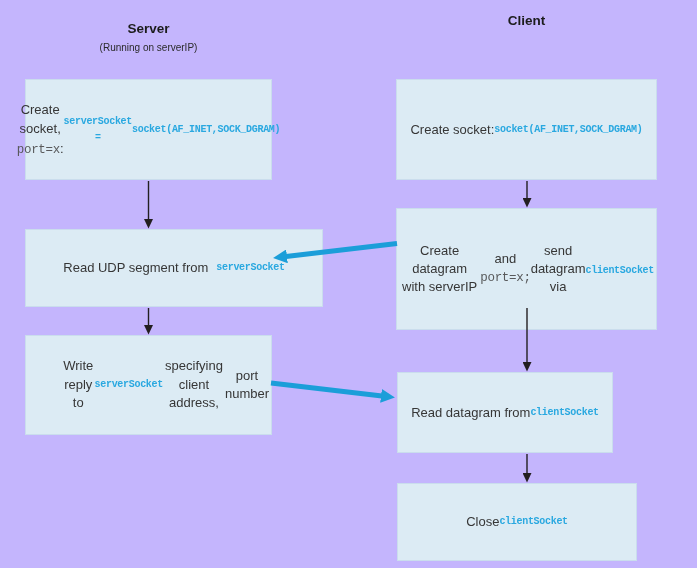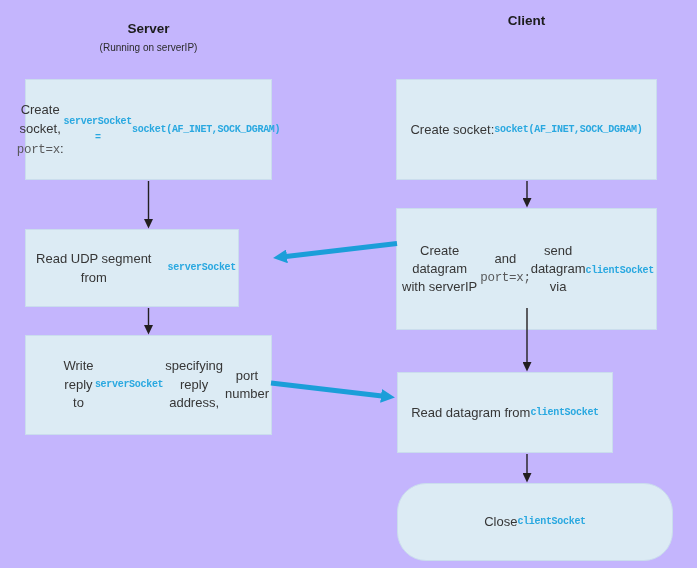--- a/index.html
+++ b/index.html
@@ -29,26 +29,26 @@
     flex-direction: row;
     align-items: center;
     justify-content: center;
     text-align: center;
     font-size: 13px;
     color: var(--text-dark, #363636);
     line-height: 1.5;
     padding: 4px 2px;
   }
   #box-server-create   { left: 25px;  top: 79px;  width: 247px; height: 101px; }
-  #box-server-read     { left: 25px;  top: 229px; width: 214px; height: 78px; gap: 8px;  }
+  #box-server-read     { left: 25px;  top: 229px; width: 298px; height: 78px; gap: 8px;  }
   #box-server-write    { left: 25px;  top: 335px; width: 247px; height: 100px; line-height: 1.42; padding-left: 36px; }
   #box-client-create   { left: 396px; top: 79px;  width: 261px; height: 101px; }
   #box-client-datagram { left: 396px; top: 208px; width: 261px; height: 122px;  line-height: 1.4; }
   #box-client-read     { left: 397px; top: 372px; width: 216px; height: 81px;  }
-  #box-client-close    { left: 397px; top: 483px; width: 276px; height: 78px; border-radius: 29px;  }
+  #box-client-close    { left: 397px; top: 483px; width: 240px; height: 78px;  }
 
   .code {
     font-family: "Liberation Mono", monospace;
     font-weight: bold;
     color: var(--code-blue, #29a8e0);
     font-size: 10px;
     letter-spacing: -0.3px;
     line-height: 1.55;
   }
   .mono-inline {
@@ -91,21 +91,21 @@
   </div>
 
   <div class="box" id="box-server-read">
     <div>Read UDP segment from</div>
     <div class="code">serverSocket</div>
   </div>
 
   <div class="box" id="box-server-write">
     <div>Write reply to</div>
     <div class="code">serverSocket</div>
-    <div>specifying reply address,</div>
+    <div>specifying client address,</div>
     <div>port number</div>
   </div>
 
   <div class="box" id="box-client-create">
     <div>Create socket:</div>
     <div class="code">socket(AF_INET,SOCK_DGRAM)</div>
   </div>
 
   <div class="box" id="box-client-datagram">
     <div>Create datagram with serverIP</div>

